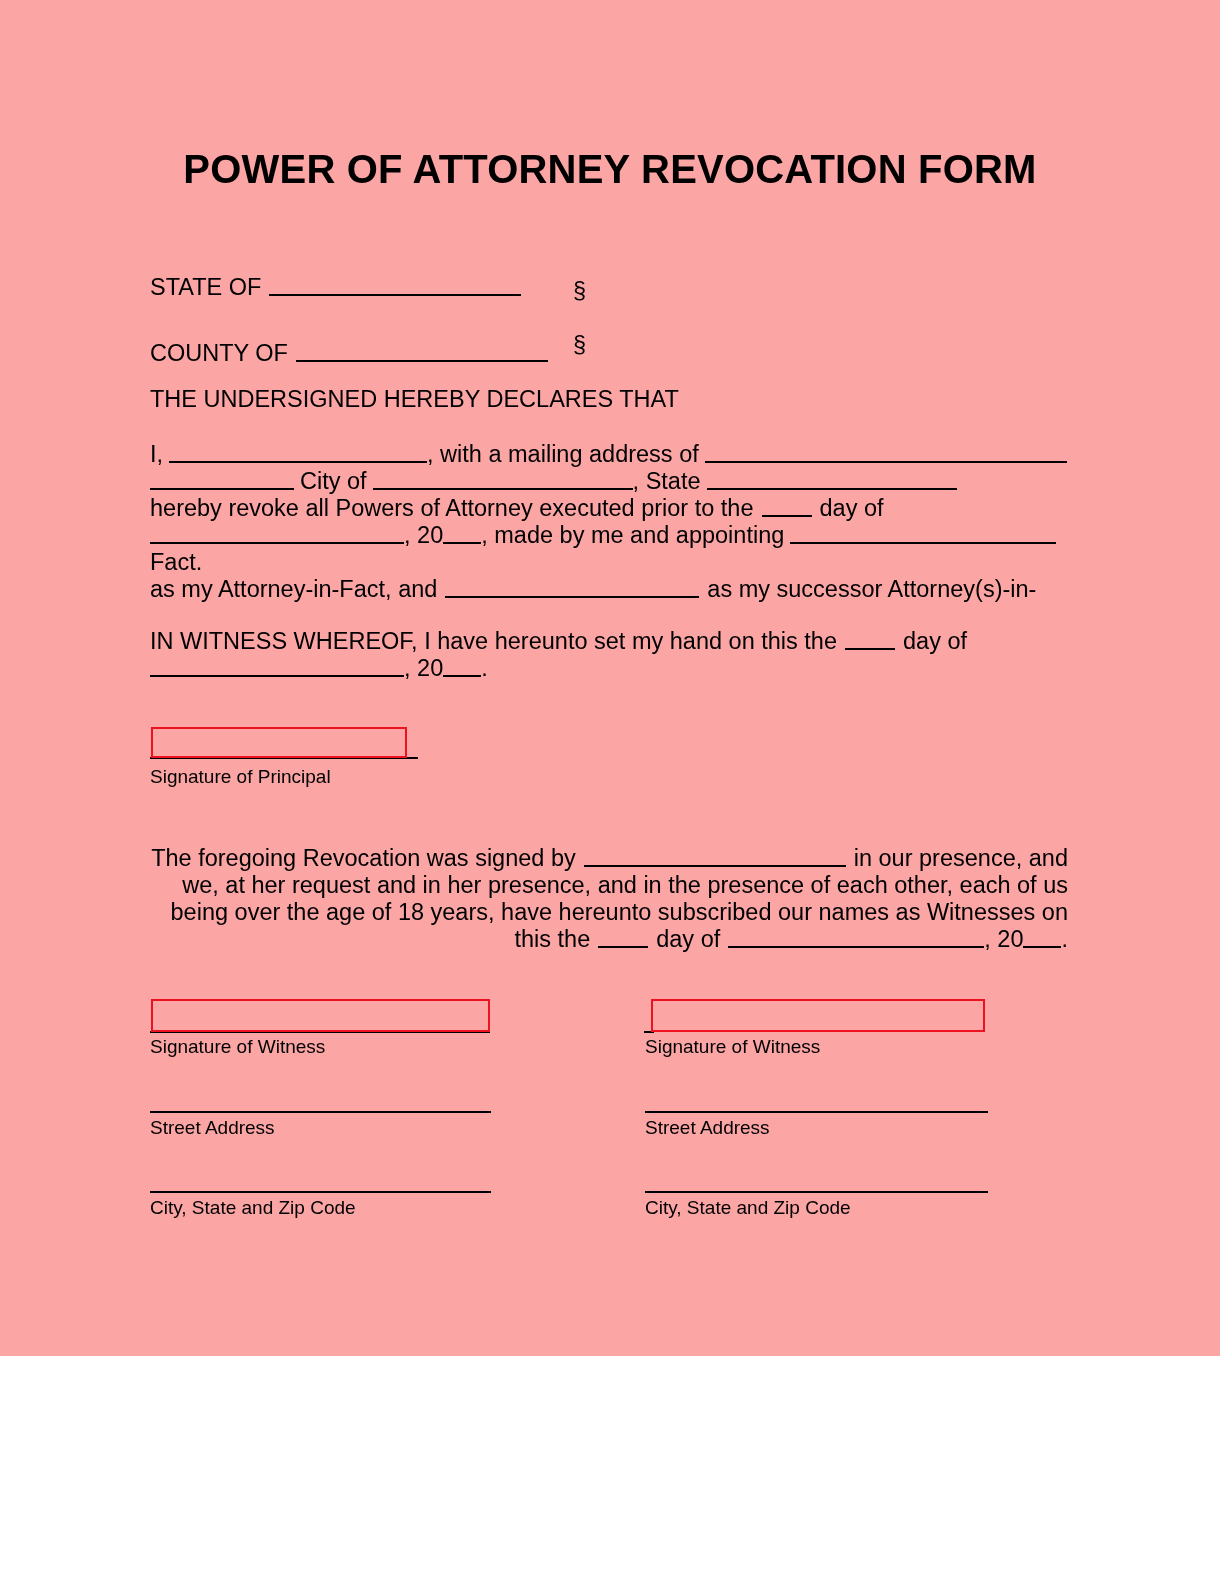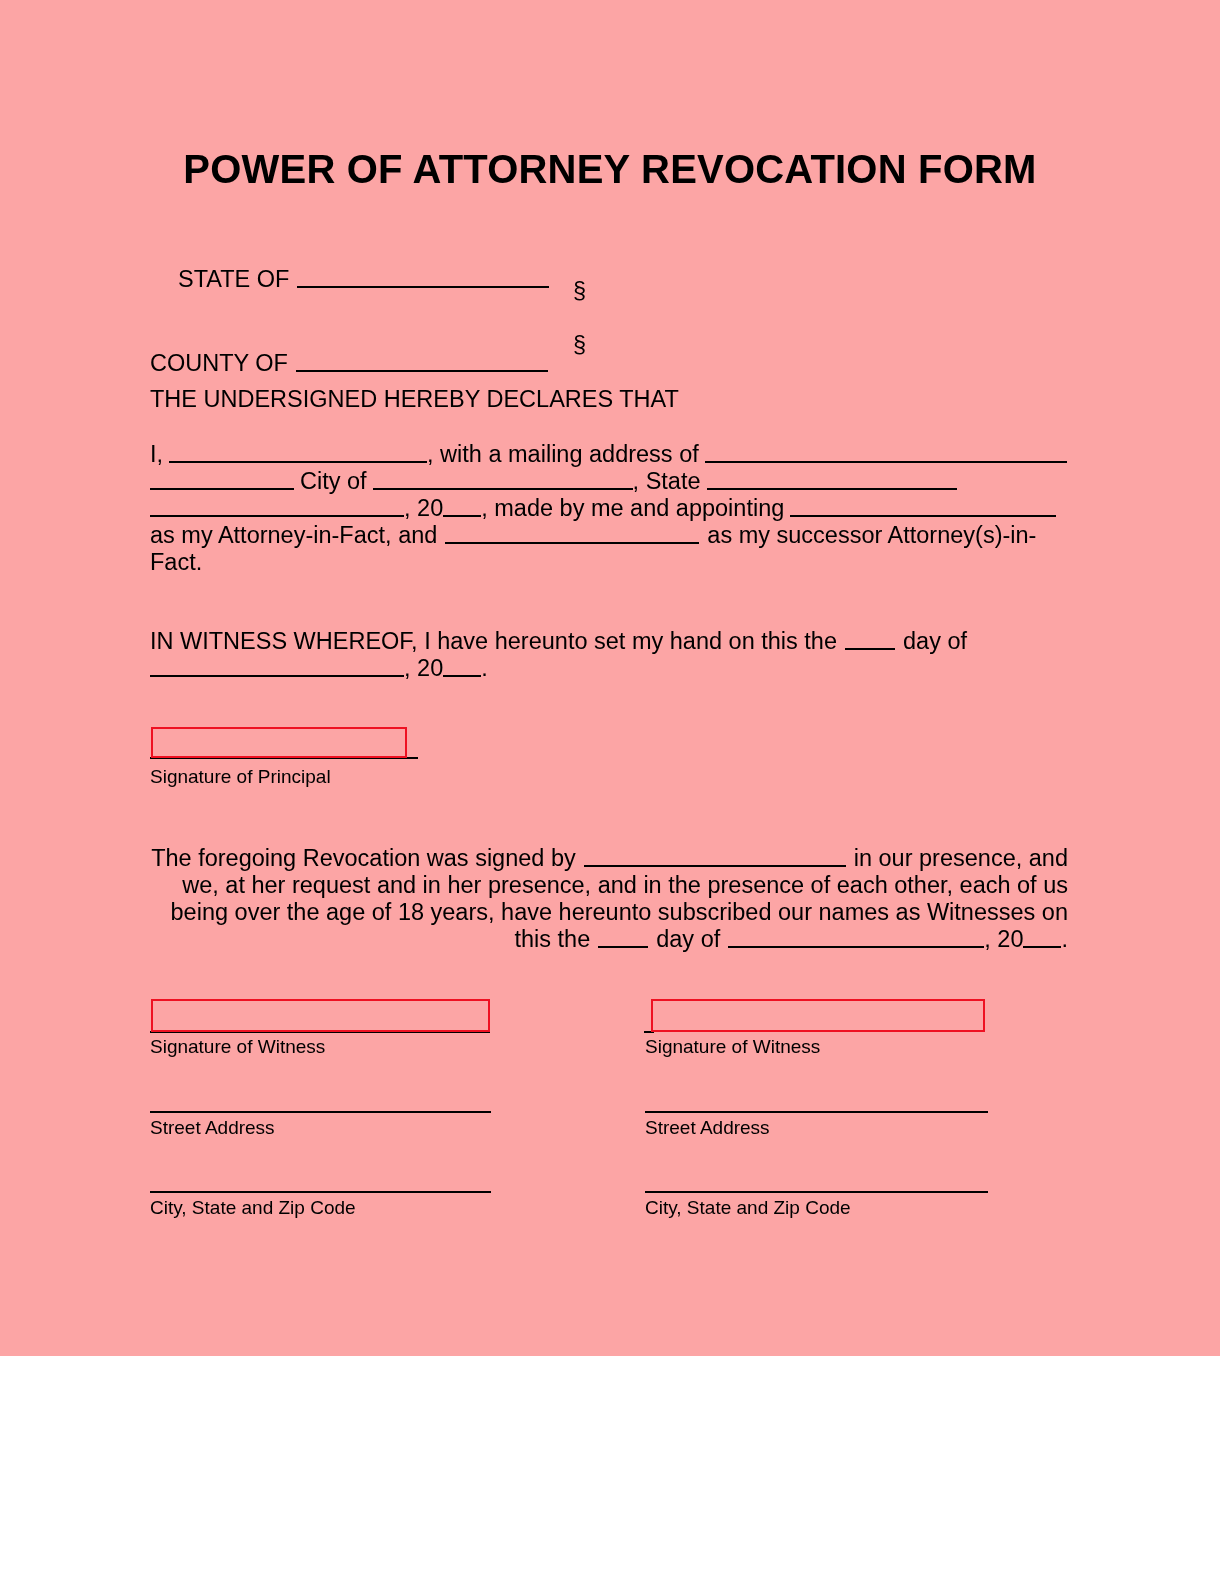--- a/index.html
+++ b/index.html
@@ -103,46 +103,49 @@
     white-space: nowrap;
   }
 </style>
 </head>
 <body>
 
 <div class="page">
 
   <div class="doc-title">POWER OF ATTORNEY REVOCATION FORM</div>
 
-  <div class="hdr-row" style="top:266px;margin-left:28px;">
+  <div class="hdr-row" style="top:274px;">
     <span>STATE OF</span><span class="blank" style="width:252px; margin-left:8px;"></span>
   </div>
   <div class="hdr-sect" style="top:278px;">§</div>
 
-  <div class="hdr-row" style="top:350px;">
+  <div class="hdr-row" style="top:340px;">
     <span>COUNTY OF</span><span class="blank" style="width:252px; margin-left:8px;"></span>
   </div>
   <div class="hdr-sect" style="top:332px;">§</div>
 
   <div class="hdr-row" style="top:386px;">THE UNDERSIGNED HEREBY DECLARES THAT</div>
 
   <div class="para" style="top:441px;">
     <div class="line">
       <span>I,</span><span class="blank" style="width:258px; margin-left:6px;"></span><span>, with a mailing address of</span><span class="blank" style="width:362px; margin-left:6px;"></span>
     </div>
     <div class="line">
       <span class="blank" style="width:144px;"></span><span style="margin-left:6px;">City of</span><span class="blank" style="width:260px; margin-left:6px;"></span><span>, State</span><span class="blank" style="width:250px; margin-left:6px;"></span>
     </div>
     <div class="line">
+      <span>hereby revoke all Powers of Attorney executed prior to the</span><span class="blank" style="width:50px; margin-left:8px;"></span><span style="margin-left:8px;">day of</span>
+    </div>
+    <div class="line">
       <span class="blank" style="width:254px;"></span><span>, 20</span><span class="blank" style="width:38px;"></span><span>, made by me and appointing</span><span class="blank" style="width:266px; margin-left:6px;"></span>
     </div>
+    <div class="line">Fact.</div>
     <div class="line">
       <span>as my Attorney-in-Fact, and</span><span class="blank" style="width:254px; margin-left:8px;"></span><span style="margin-left:8px;">as my successor Attorney(s)-in-</span>
     </div>
-    <div class="line">Fact.</div>
   </div>
 
   <div class="para" style="top:628px;">
     <div class="line">
       <span>IN WITNESS WHEREOF, I have hereunto set my hand on this the</span><span class="blank" style="width:50px; margin-left:8px;"></span><span style="margin-left:8px;">day of</span>
     </div>
     <div class="line">
       <span class="blank" style="width:254px;"></span><span>, 20</span><span class="blank" style="width:38px;"></span><span>.</span>
     </div>
   </div>

